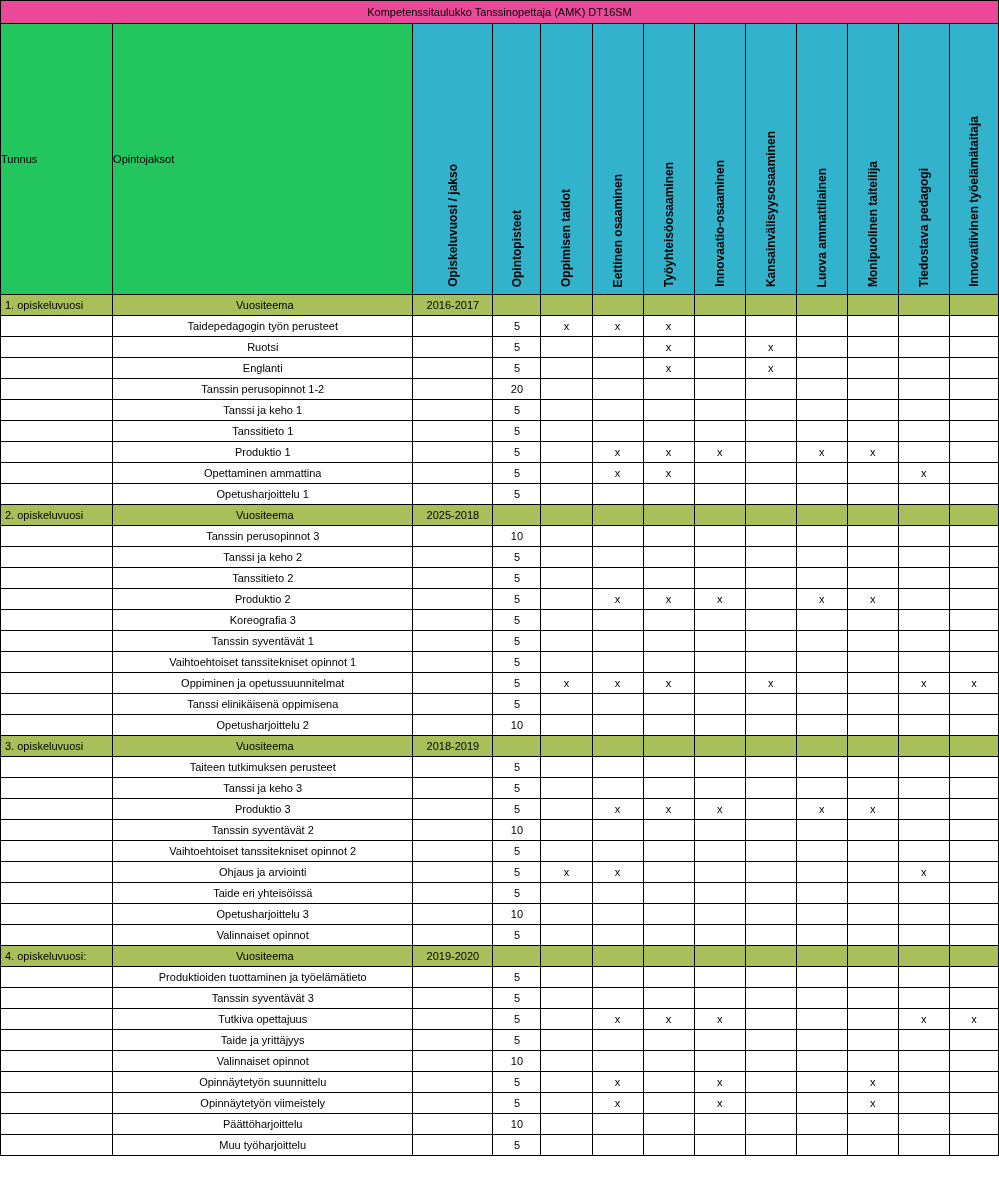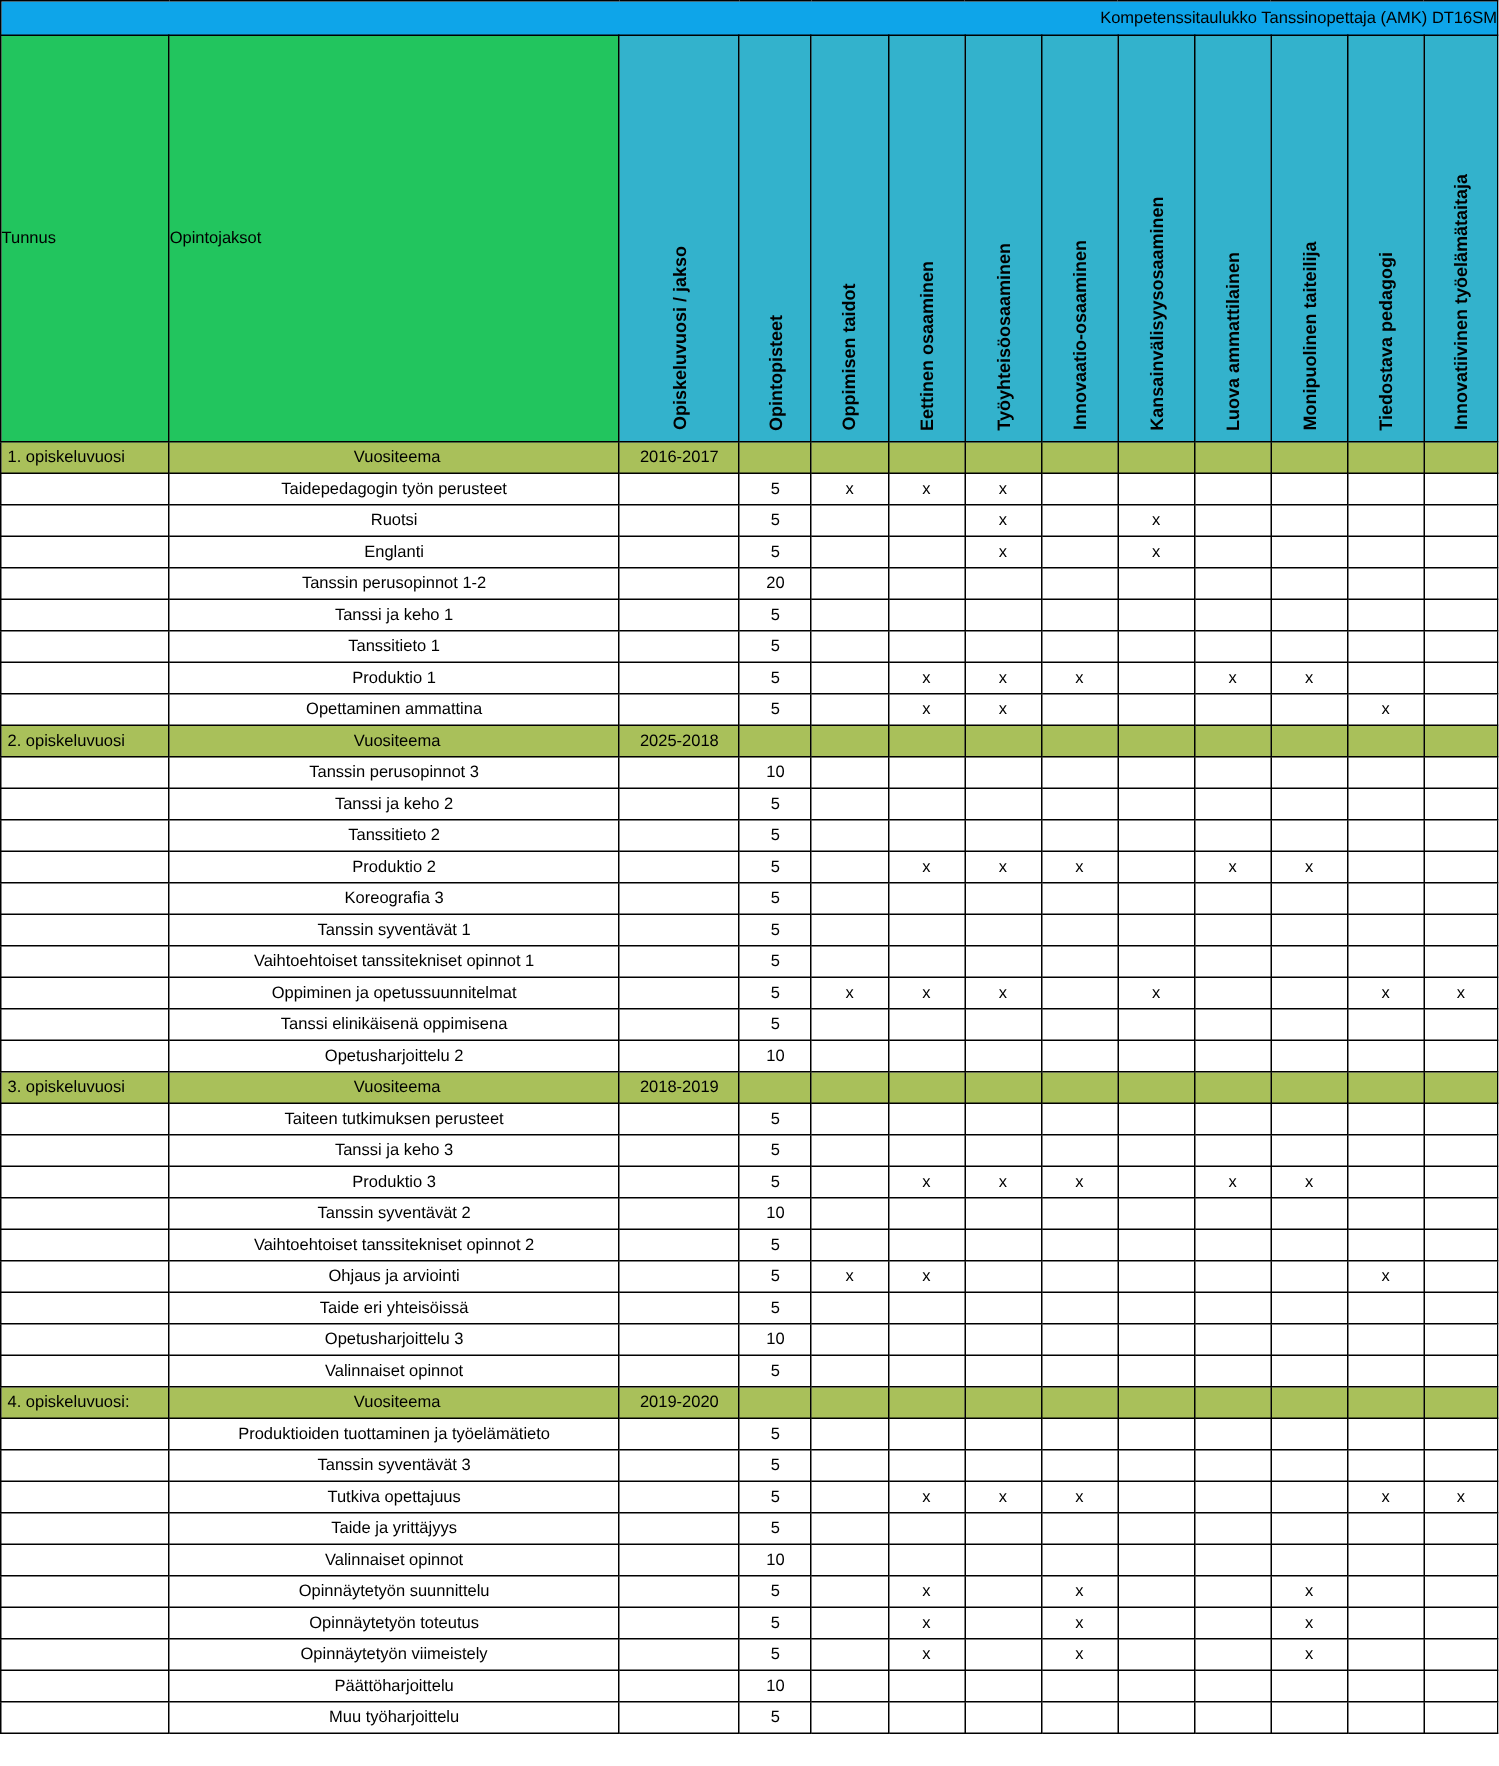--- a/index.html
+++ b/index.html
@@ -26,26 +26,26 @@
   }
   table.grid td, table.grid th {
     border: 1px solid #000000;
     padding: 0;
     vertical-align: middle;
     font-weight: normal;
     font-size: 11px;
   }
   
   .title-cell {
-    background: #0ea5e9;
+    background: #ec4899;
     font-weight: bold;
     font-size: 13px;
     height: 22px;
     padding-left: 4px;
-    text-align: right;
+    text-align: center;
     white-space: nowrap;
   }
   
   .hdr {
     background: #33b2cc;
     height: 270px;
     vertical-align: bottom;
     padding: 0;
   }
   .vert-label {
@@ -302,20 +302,35 @@
           <td class="mark"></td>
           <td class="mark">x</td>
           <td class="mark">x</td>
           <td class="mark"></td>
           <td class="mark"></td>
           <td class="mark"></td>
           <td class="mark"></td>
           <td class="mark">x</td>
           <td class="mark"></td>
         </tr>
+        <tr class="row">
+          <td class="c0"></td>
+          <td class="c1">Opetusharjoittelu 1</td>
+          <td class="c2"></td>
+          <td class="c3">5</td>
+          <td class="mark"></td>
+          <td class="mark"></td>
+          <td class="mark"></td>
+          <td class="mark"></td>
+          <td class="mark"></td>
+          <td class="mark"></td>
+          <td class="mark"></td>
+          <td class="mark"></td>
+          <td class="mark"></td>
+        </tr>
         <tr class="year-row">
           <td class="c0">2. opiskeluvuosi</td>
           <td class="c1">Vuositeema</td>
           <td class="c2">2025-2018</td>
           <td class="c3 blank-cell"></td>
           <td class="mark blank-cell"></td>
           <td class="mark blank-cell"></td>
           <td class="mark blank-cell"></td>
           <td class="mark blank-cell"></td>
           <td class="mark blank-cell"></td>
@@ -724,35 +739,20 @@
           <td class="mark"></td>
           <td class="mark">x</td>
           <td class="mark"></td>
           <td class="mark"></td>
           <td class="mark">x</td>
           <td class="mark"></td>
           <td class="mark"></td>
         </tr>
         <tr class="row">
           <td class="c0"></td>
-          <td class="c1">Opinnäytetyön toteutus</td>
-          <td class="c2"></td>
-          <td class="c3">5</td>
-          <td class="mark"></td>
-          <td class="mark">x</td>
-          <td class="mark"></td>
-          <td class="mark">x</td>
-          <td class="mark"></td>
-          <td class="mark"></td>
-          <td class="mark">x</td>
-          <td class="mark"></td>
-          <td class="mark"></td>
-        </tr>
-        <tr class="row">
-          <td class="c0"></td>
           <td class="c1">Opinnäytetyön viimeistely</td>
           <td class="c2"></td>
           <td class="c3">5</td>
           <td class="mark"></td>
           <td class="mark">x</td>
           <td class="mark"></td>
           <td class="mark">x</td>
           <td class="mark"></td>
           <td class="mark"></td>
           <td class="mark">x</td>

